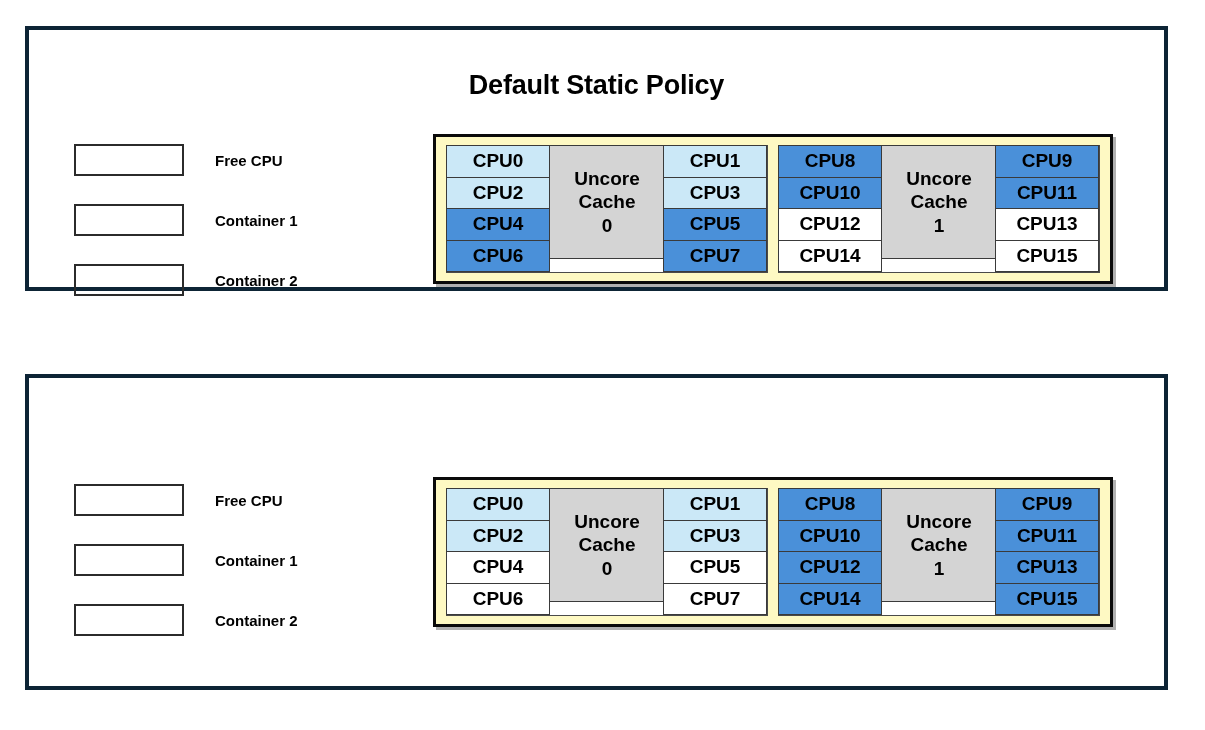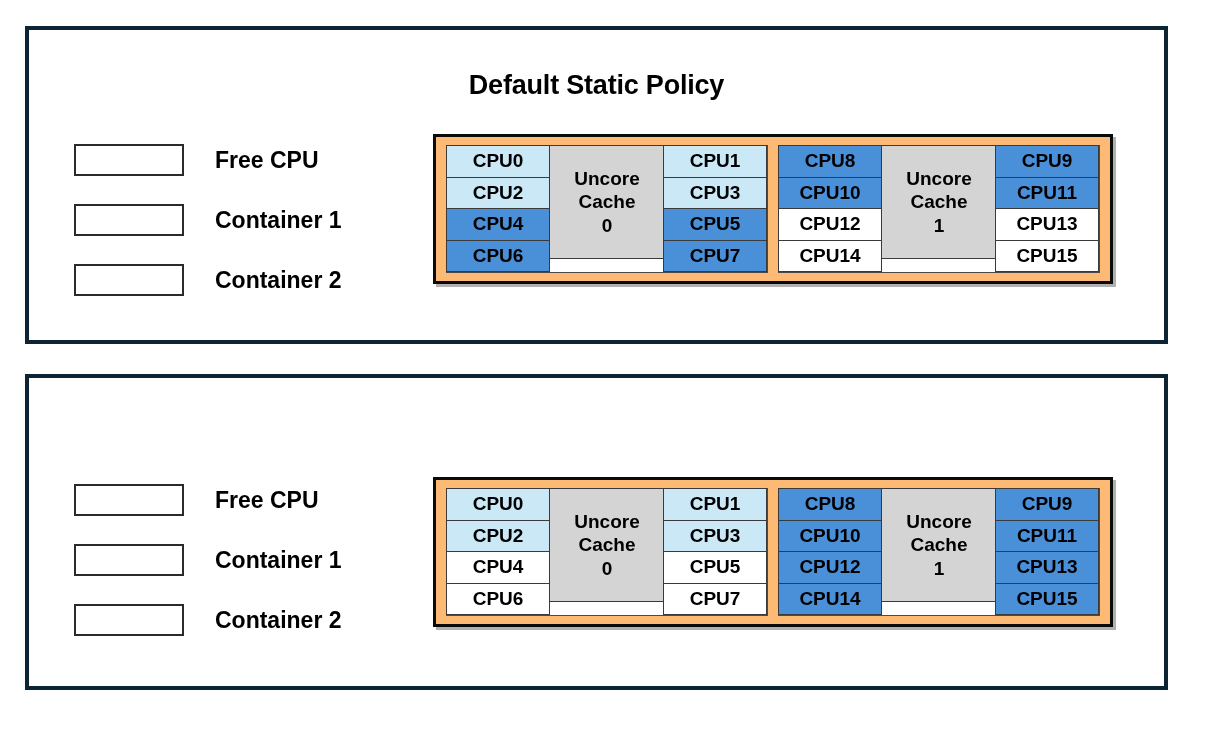--- a/index.html
+++ b/index.html
@@ -17,21 +17,21 @@
 
   
   .panel {
     position: absolute;
     left: 25px;
     width: 1143px;
     border: 4px solid #0d2435;
     background: #ffffff;
     box-sizing: border-box;
   }
-  #panel-0 { top: 26px;  height: 318px; }
+  #panel-0 { top: 26px;  height: 265px; }
   #panel-1 { top: 374px; height: 316px; }
 
   
   .panel-title {
     position: absolute;
     text-align: center;
     font-weight: bold;
     color: #000000;
     white-space: nowrap;
     letter-spacing: -0.2px;
@@ -62,31 +62,31 @@
   }
   .legend-swatch {
     width: 110px;
     height: 32px;
     border: 2px solid #2b2b2b;
     box-sizing: border-box;
     flex: 0 0 auto;
   }
   .legend-label {
     margin-left: 31px;
-    font-size: 23px;
+    font-size: 15px;
     font-weight: bold;
     color: #000000;
     white-space: nowrap;
   }
 
   
   .cpu-grid-frame {
     position: absolute;
     border: 3px solid #0a0a0a;
-    background: #fdba74;
+    background: #fef9c3;
     box-sizing: border-box;
     box-shadow: 3px 3px 0 rgba(80,80,80,0.45);
     padding: 8px 10px;
     display: flex;
     gap: 10px;
   }
   #panel-0 .cpu-grid-frame { left: 404px; top: 104px; width: 680px; height: 150px; }
   #panel-1 .cpu-grid-frame { left: 404px; top: 99px;  width: 680px; height: 150px; }
 
   .socket {

